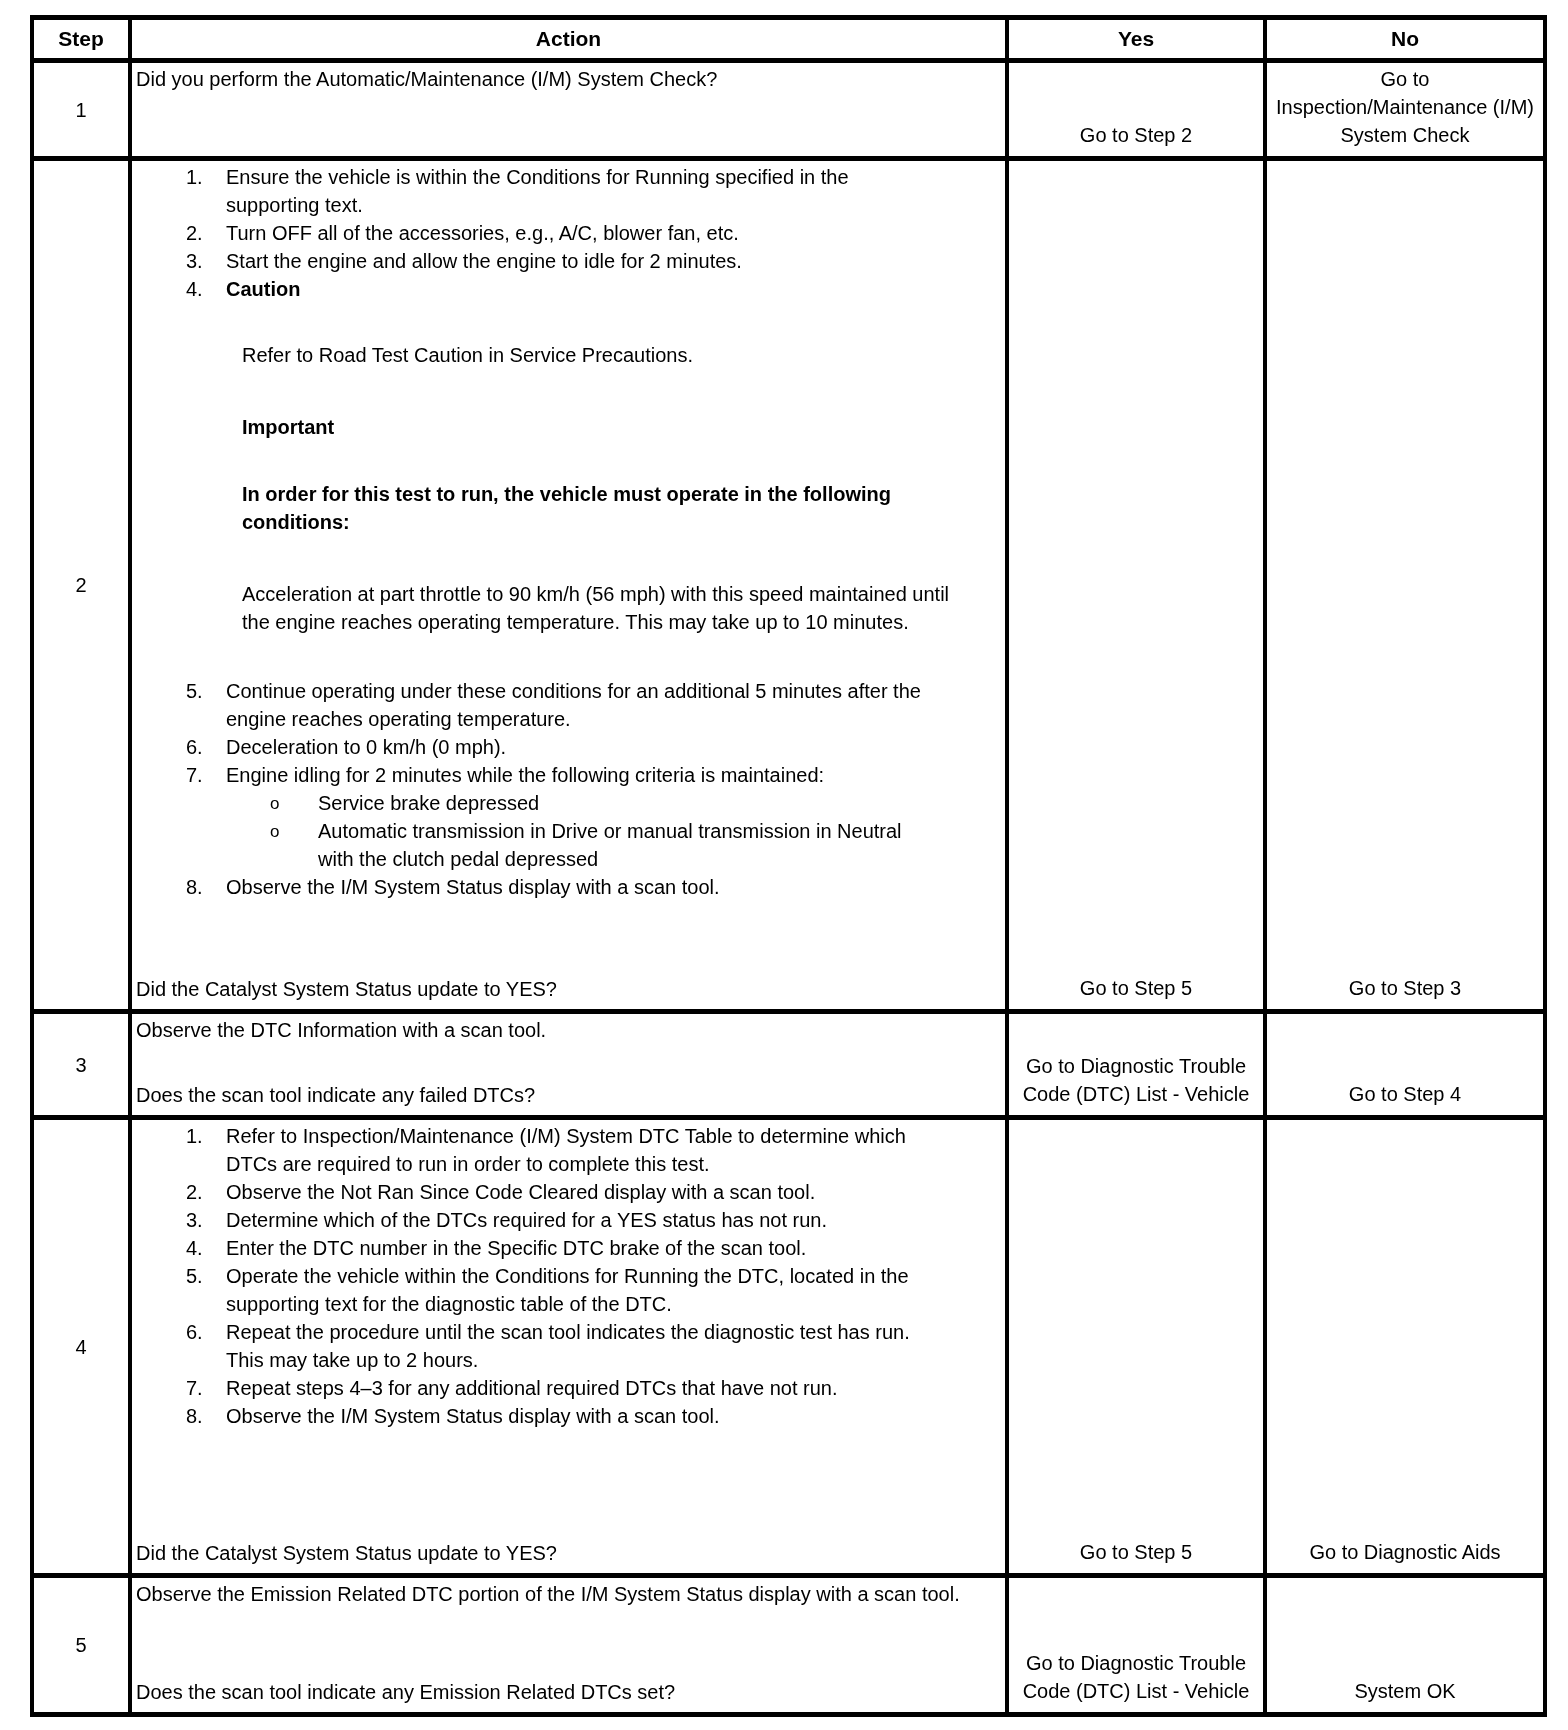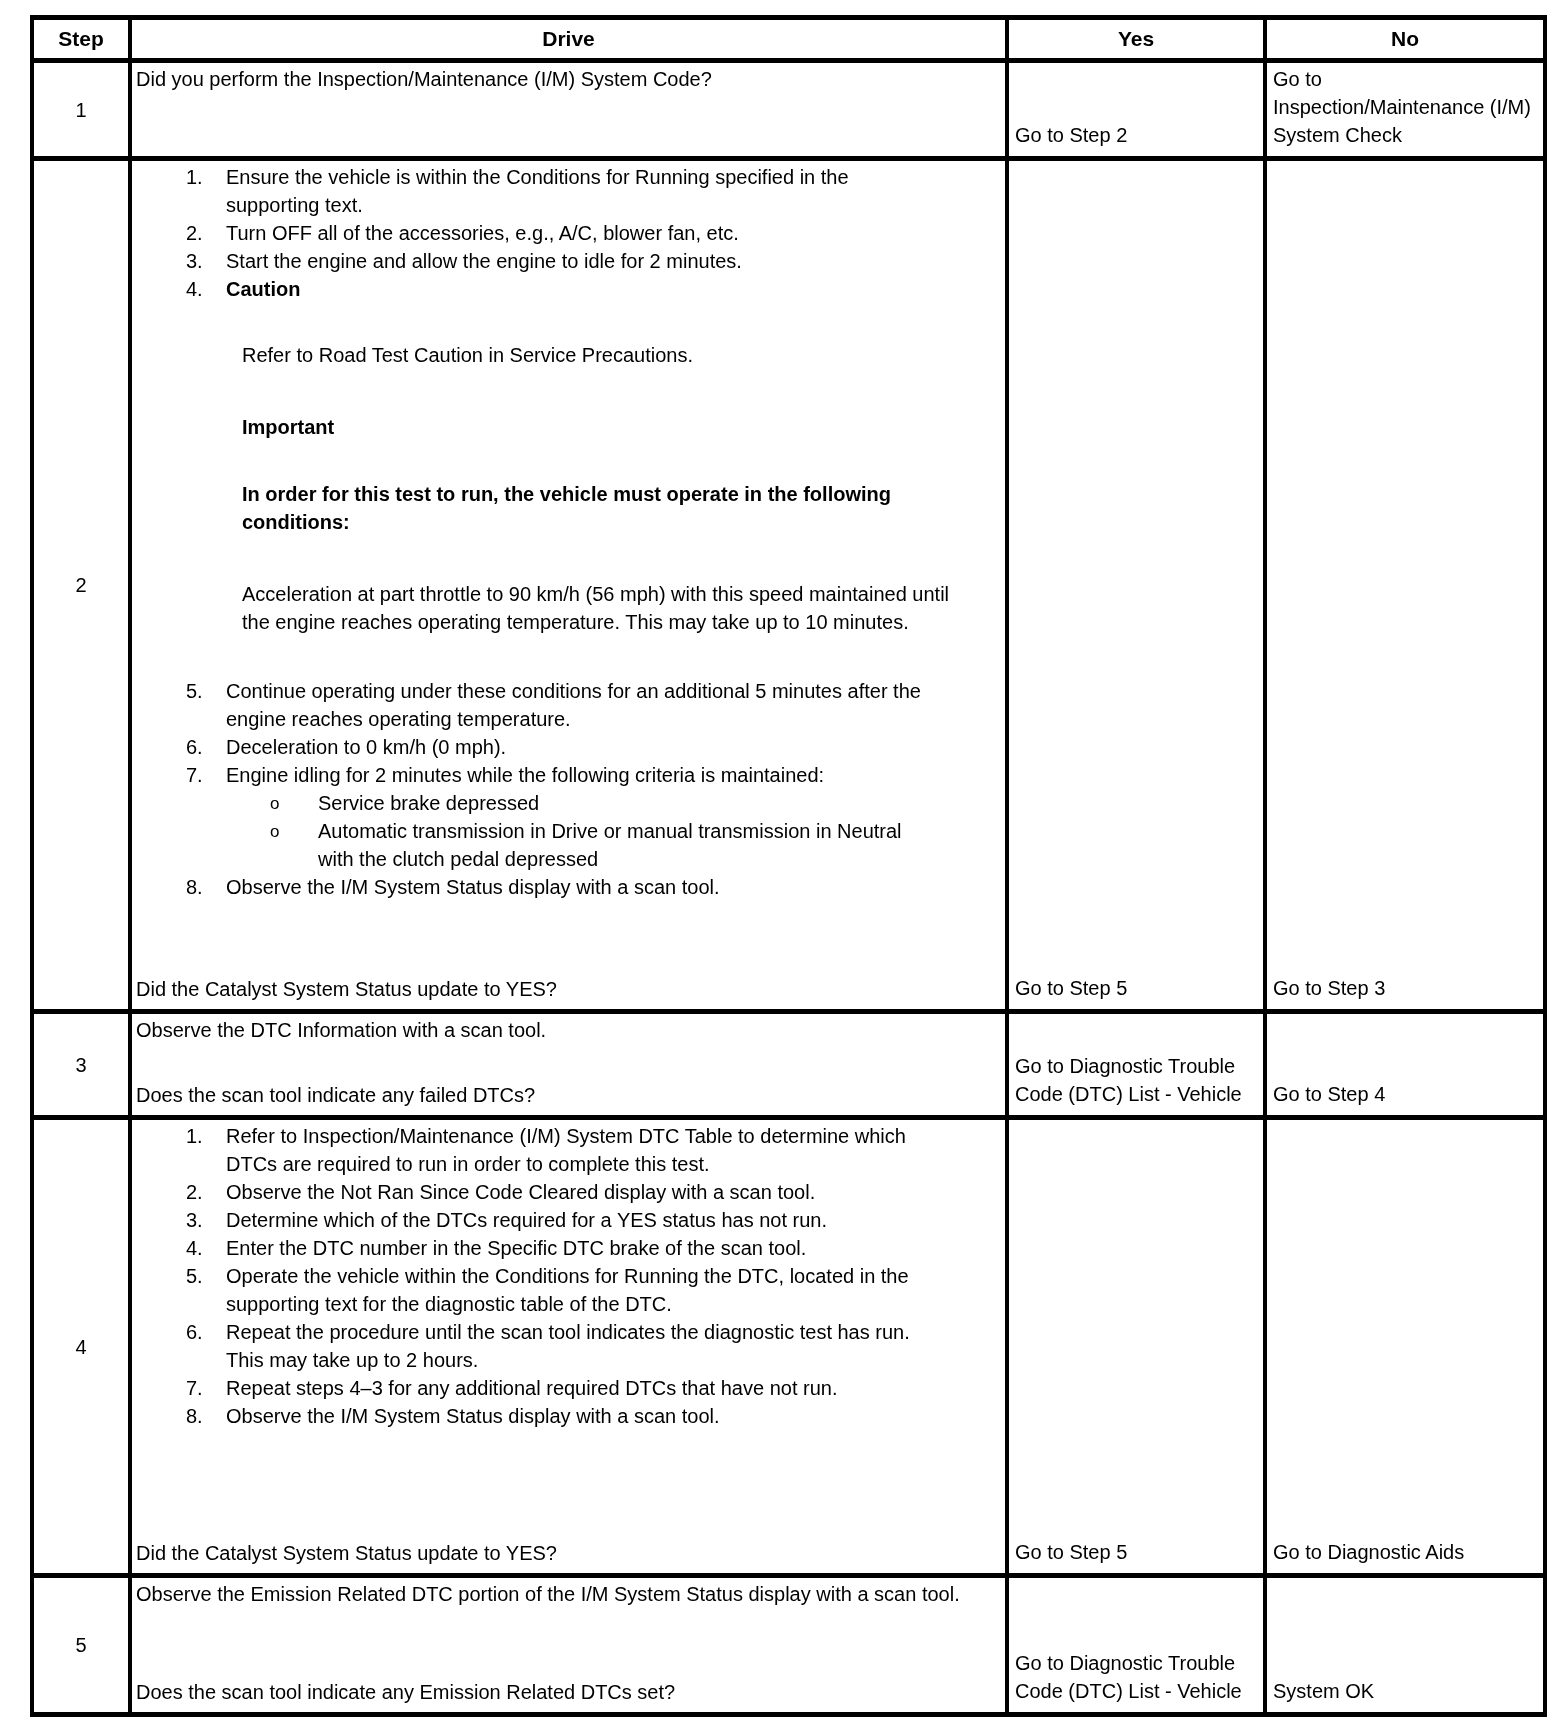--- a/index.html
+++ b/index.html
@@ -43,20 +43,21 @@
     height: 38px;
   }
   td.step {
     text-align: center;
     vertical-align: middle;
   }
   td.action {
     padding: 2px 6px 6px 4px;
   }
   td.choice {
+    text-align: center;
     vertical-align: bottom;
     padding: 2px 6px 7px 6px;
   }
   .vflex {
     display: flex;
     flex-direction: column;
     align-items: stretch;
   }
   .h-r1 { height: 84px; }
   .h-r2 { height: 840px; }
@@ -112,30 +113,30 @@
     <colgroup>
       <col class="c-step">
         <col class="c-action">
         <col class="c-yes">
         <col class="c-no">
     </colgroup>
 
     <tbody>
         <tr>
       <th class="hdr">Step</th>
-      <th class="hdr">Drive</th>
+      <th class="hdr">Action</th>
       <th class="hdr">Yes</th>
       <th class="hdr">No</th>
     </tr>
 
     <tr>
       <td class="step">1</td>
       <td class="action">
         <div class="vflex h-r1">
-          <p class="para">Did you perform the Inspection/Maintenance (I/M) System Code?</p>
+          <p class="para">Did you perform the Automatic/Maintenance (I/M) System Check?</p>
         </div>
       </td>
       <td class="choice">Go to Step 2</td>
       <td class="choice">Go to Inspection/Maintenance (I/M) System Check</td>
     </tr>
 
     <tr>
       <td class="step">2</td>
       <td class="action">
         <div class="vflex h-r2">

